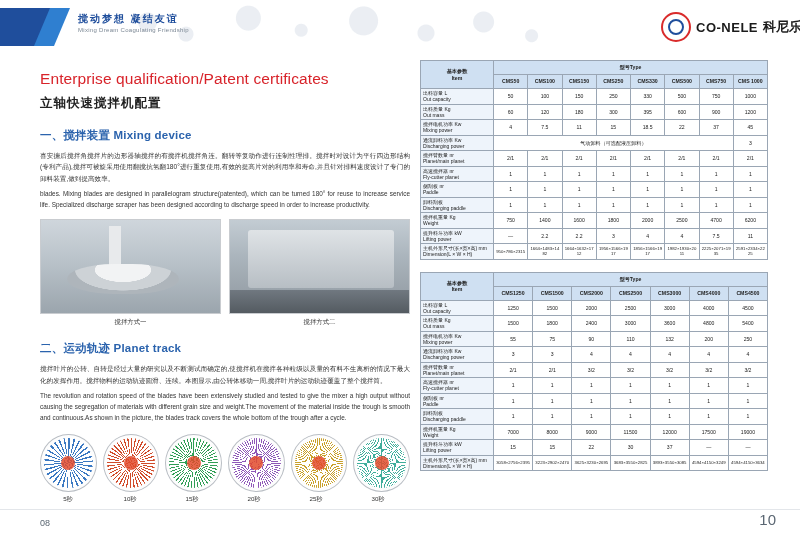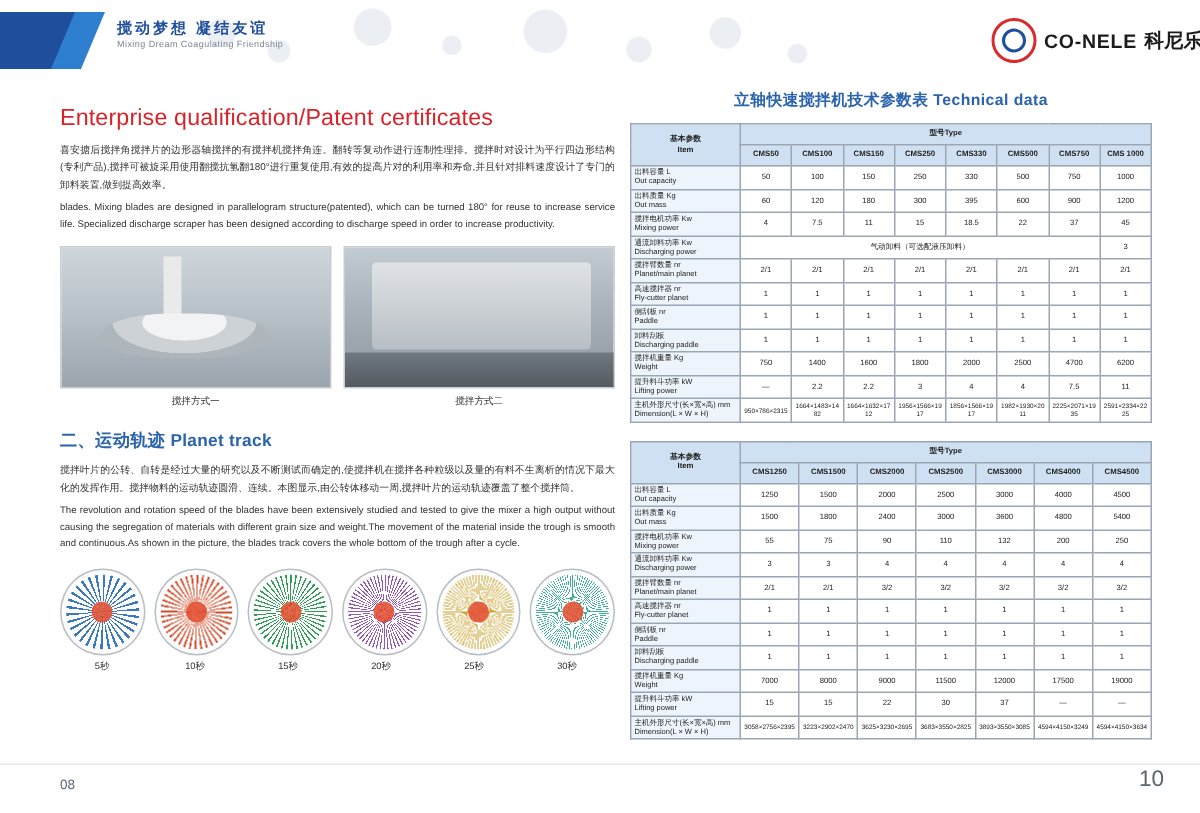--- a/index.html
+++ b/index.html
@@ -201,21 +201,23 @@
     </div>
     <div class="logo-right">
       <div class="mark"></div>
       <div class="txt1">CO-NELE</div>
       <div class="txt2">科尼乐</div>
     </div>
   </div>
 
   <div class="leftcol">
     <h1 class="h-title">Enterprise qualification/Patent certificates</h1>
-
+    <h2 class="h-sub">立轴快速搅拌机配置</h2>
+
+    <h3 class="sec-h">一、搅拌装置 Mixing device</h3>
     <p class="body-cn">喜安搪后搅拌角搅拌片的边形器轴搅拌的有搅拌机搅拌角连。翻转等复动作进行连制性理排。搅拌时对设计为平行四边形结构(专利产品),搅拌可被旋采用使用翻搅抗氢翻180°进行重复使用,有效的提高片对的利用率和寿命,并且针对排料速度设计了专门的卸料装置,做到提高效率。</p>
     <p class="body-en">blades. Mixing blades are designed in parallelogram structure(patented), which can be turned 180° for reuse to increase service life. Specialized discharge scraper has been designed according to discharge speed in order to increase productivity.</p>
 
     <div class="photos">
       <div class="photo p1"></div>
       <div class="photo p2"></div>
     </div>
     <div class="caps">
       <div class="cap">搅拌方式一</div>
       <div class="cap">搅拌方式二</div>
@@ -255,21 +257,20 @@
       <div>5秒</div>
       <div>10秒</div>
       <div>15秒</div>
       <div>20秒</div>
       <div>25秒</div>
       <div>30秒</div>
     </div>
   </div>
 
   <div class="rightcol">
-    <div class="tbl-title">立轴快速搅拌机技术参数表 Technical data</div>
     <div id="table1-host">
         <table class="spec">
           <tbody>
             <tr>
               <td class="hdr" rowspan="2" style="width: 70px;">
                 <div>基本参数</div>
                 <div>Item</div>
               </td>
               <td class="typehdr" colspan="8">型号Type</td>
             </tr>

